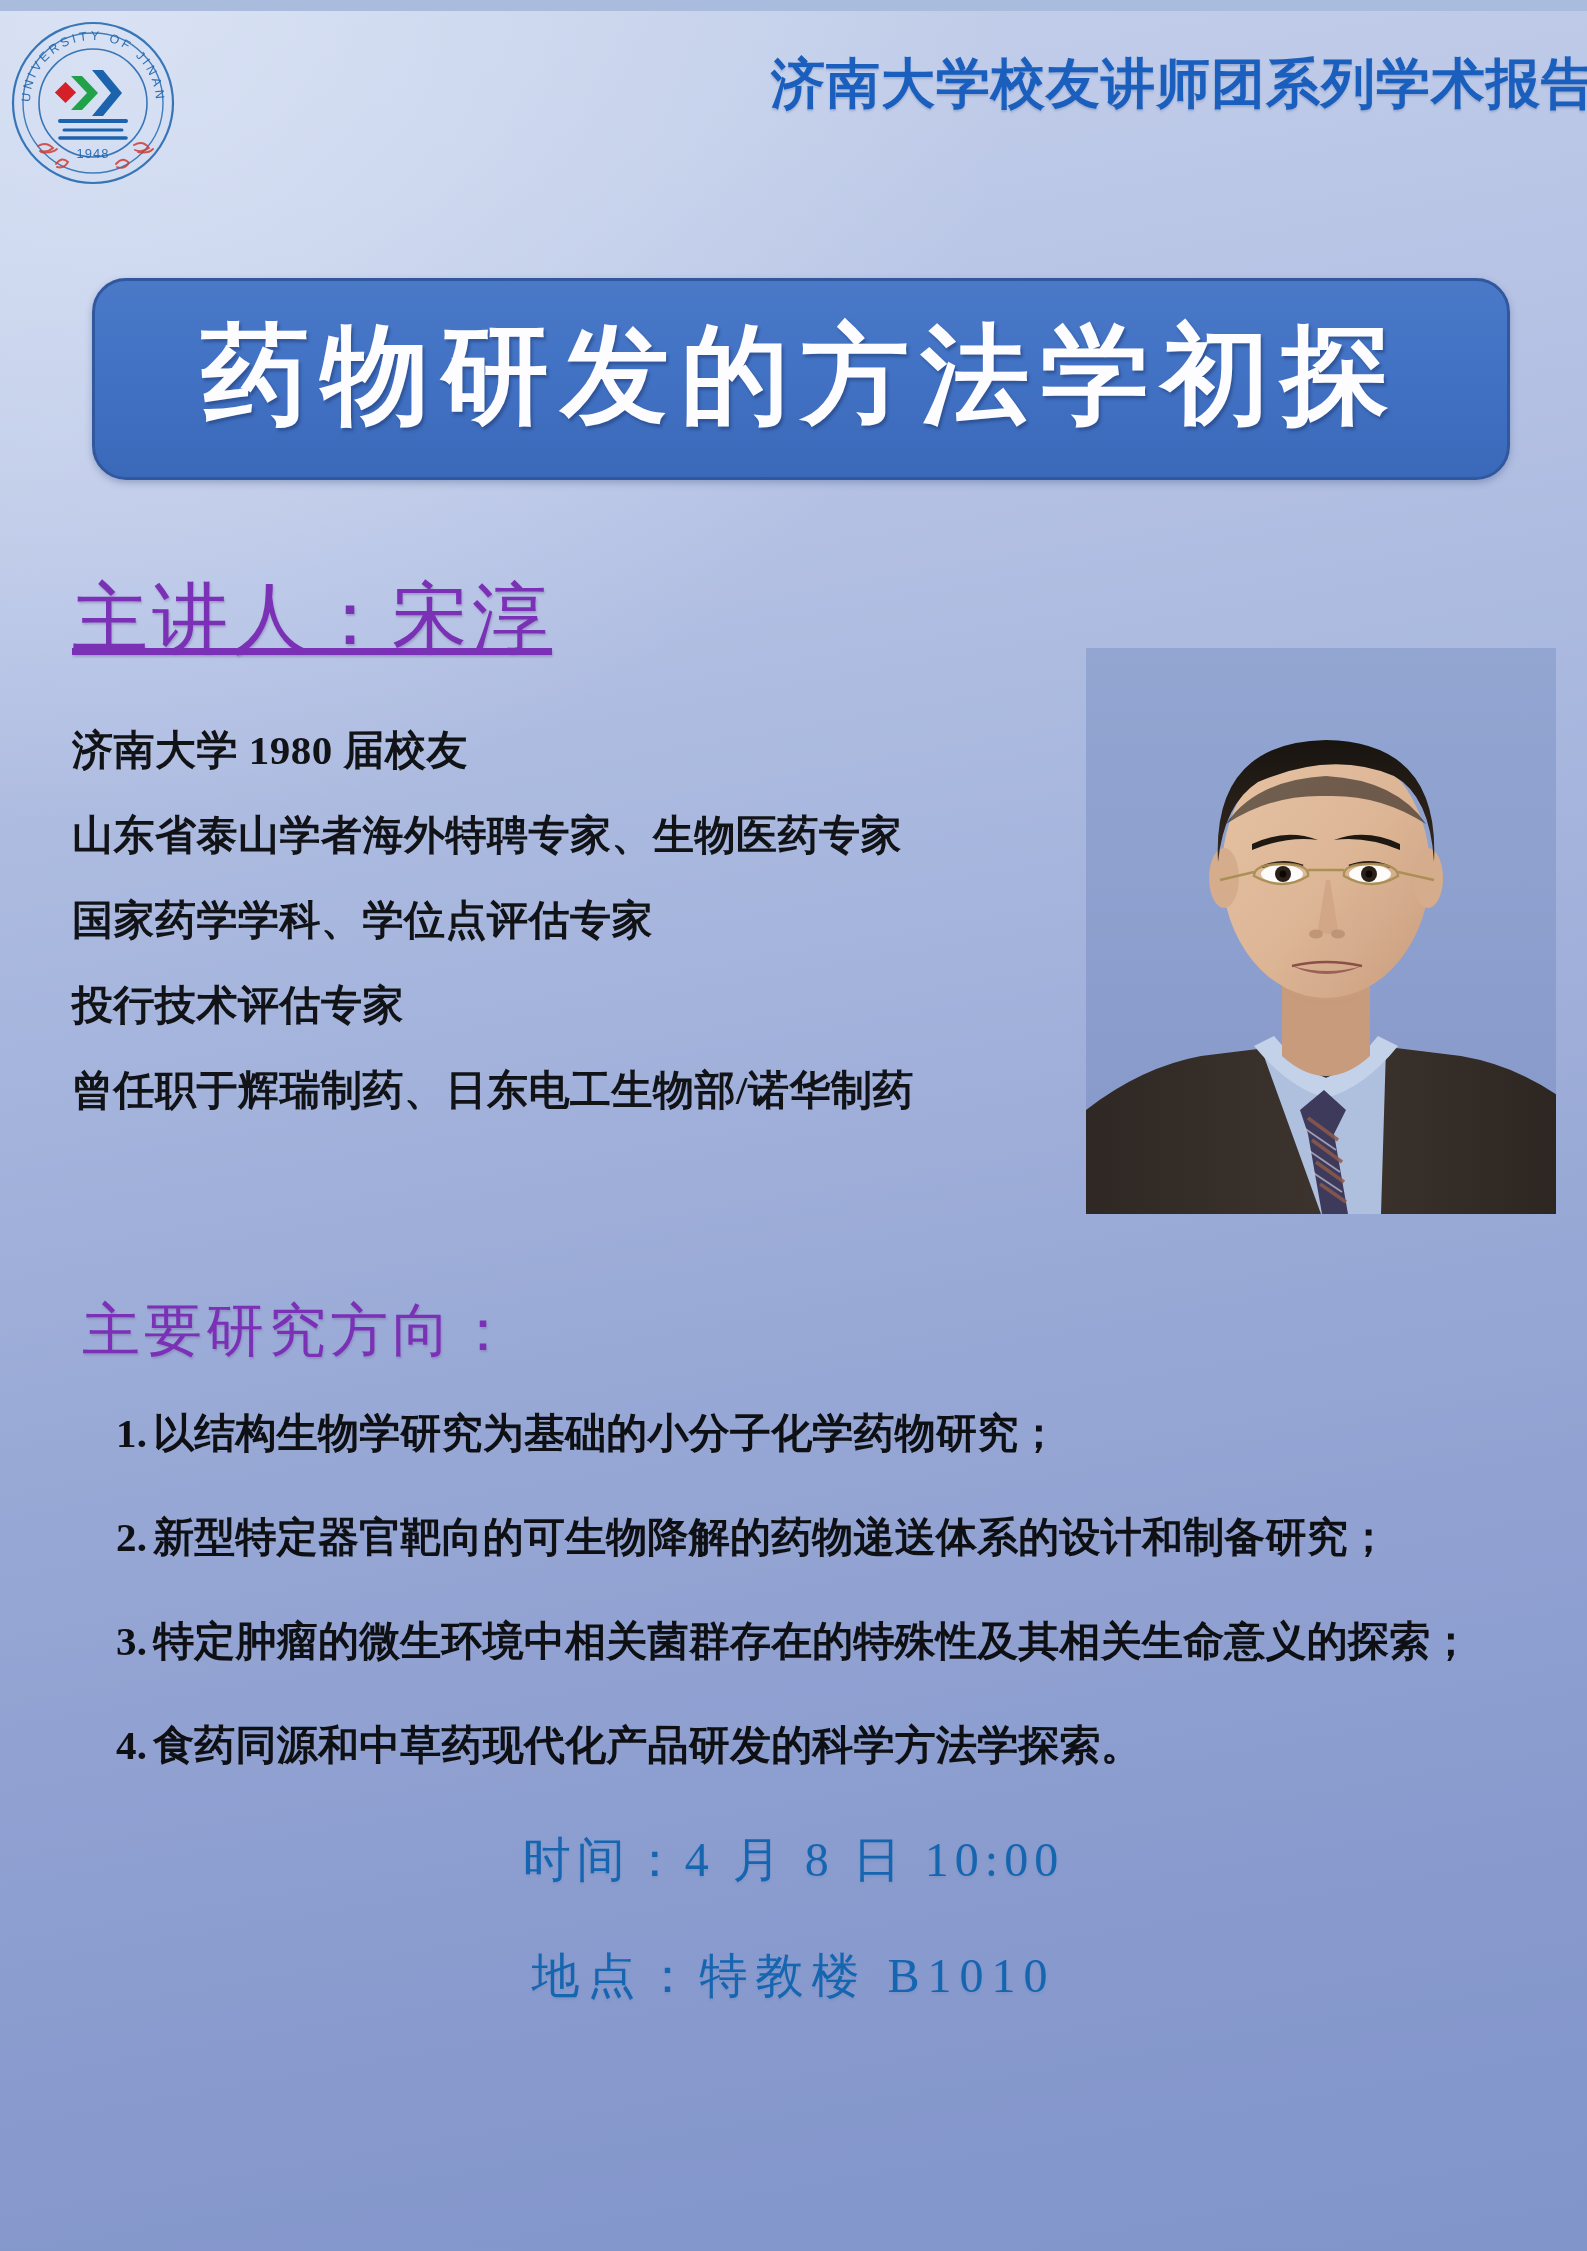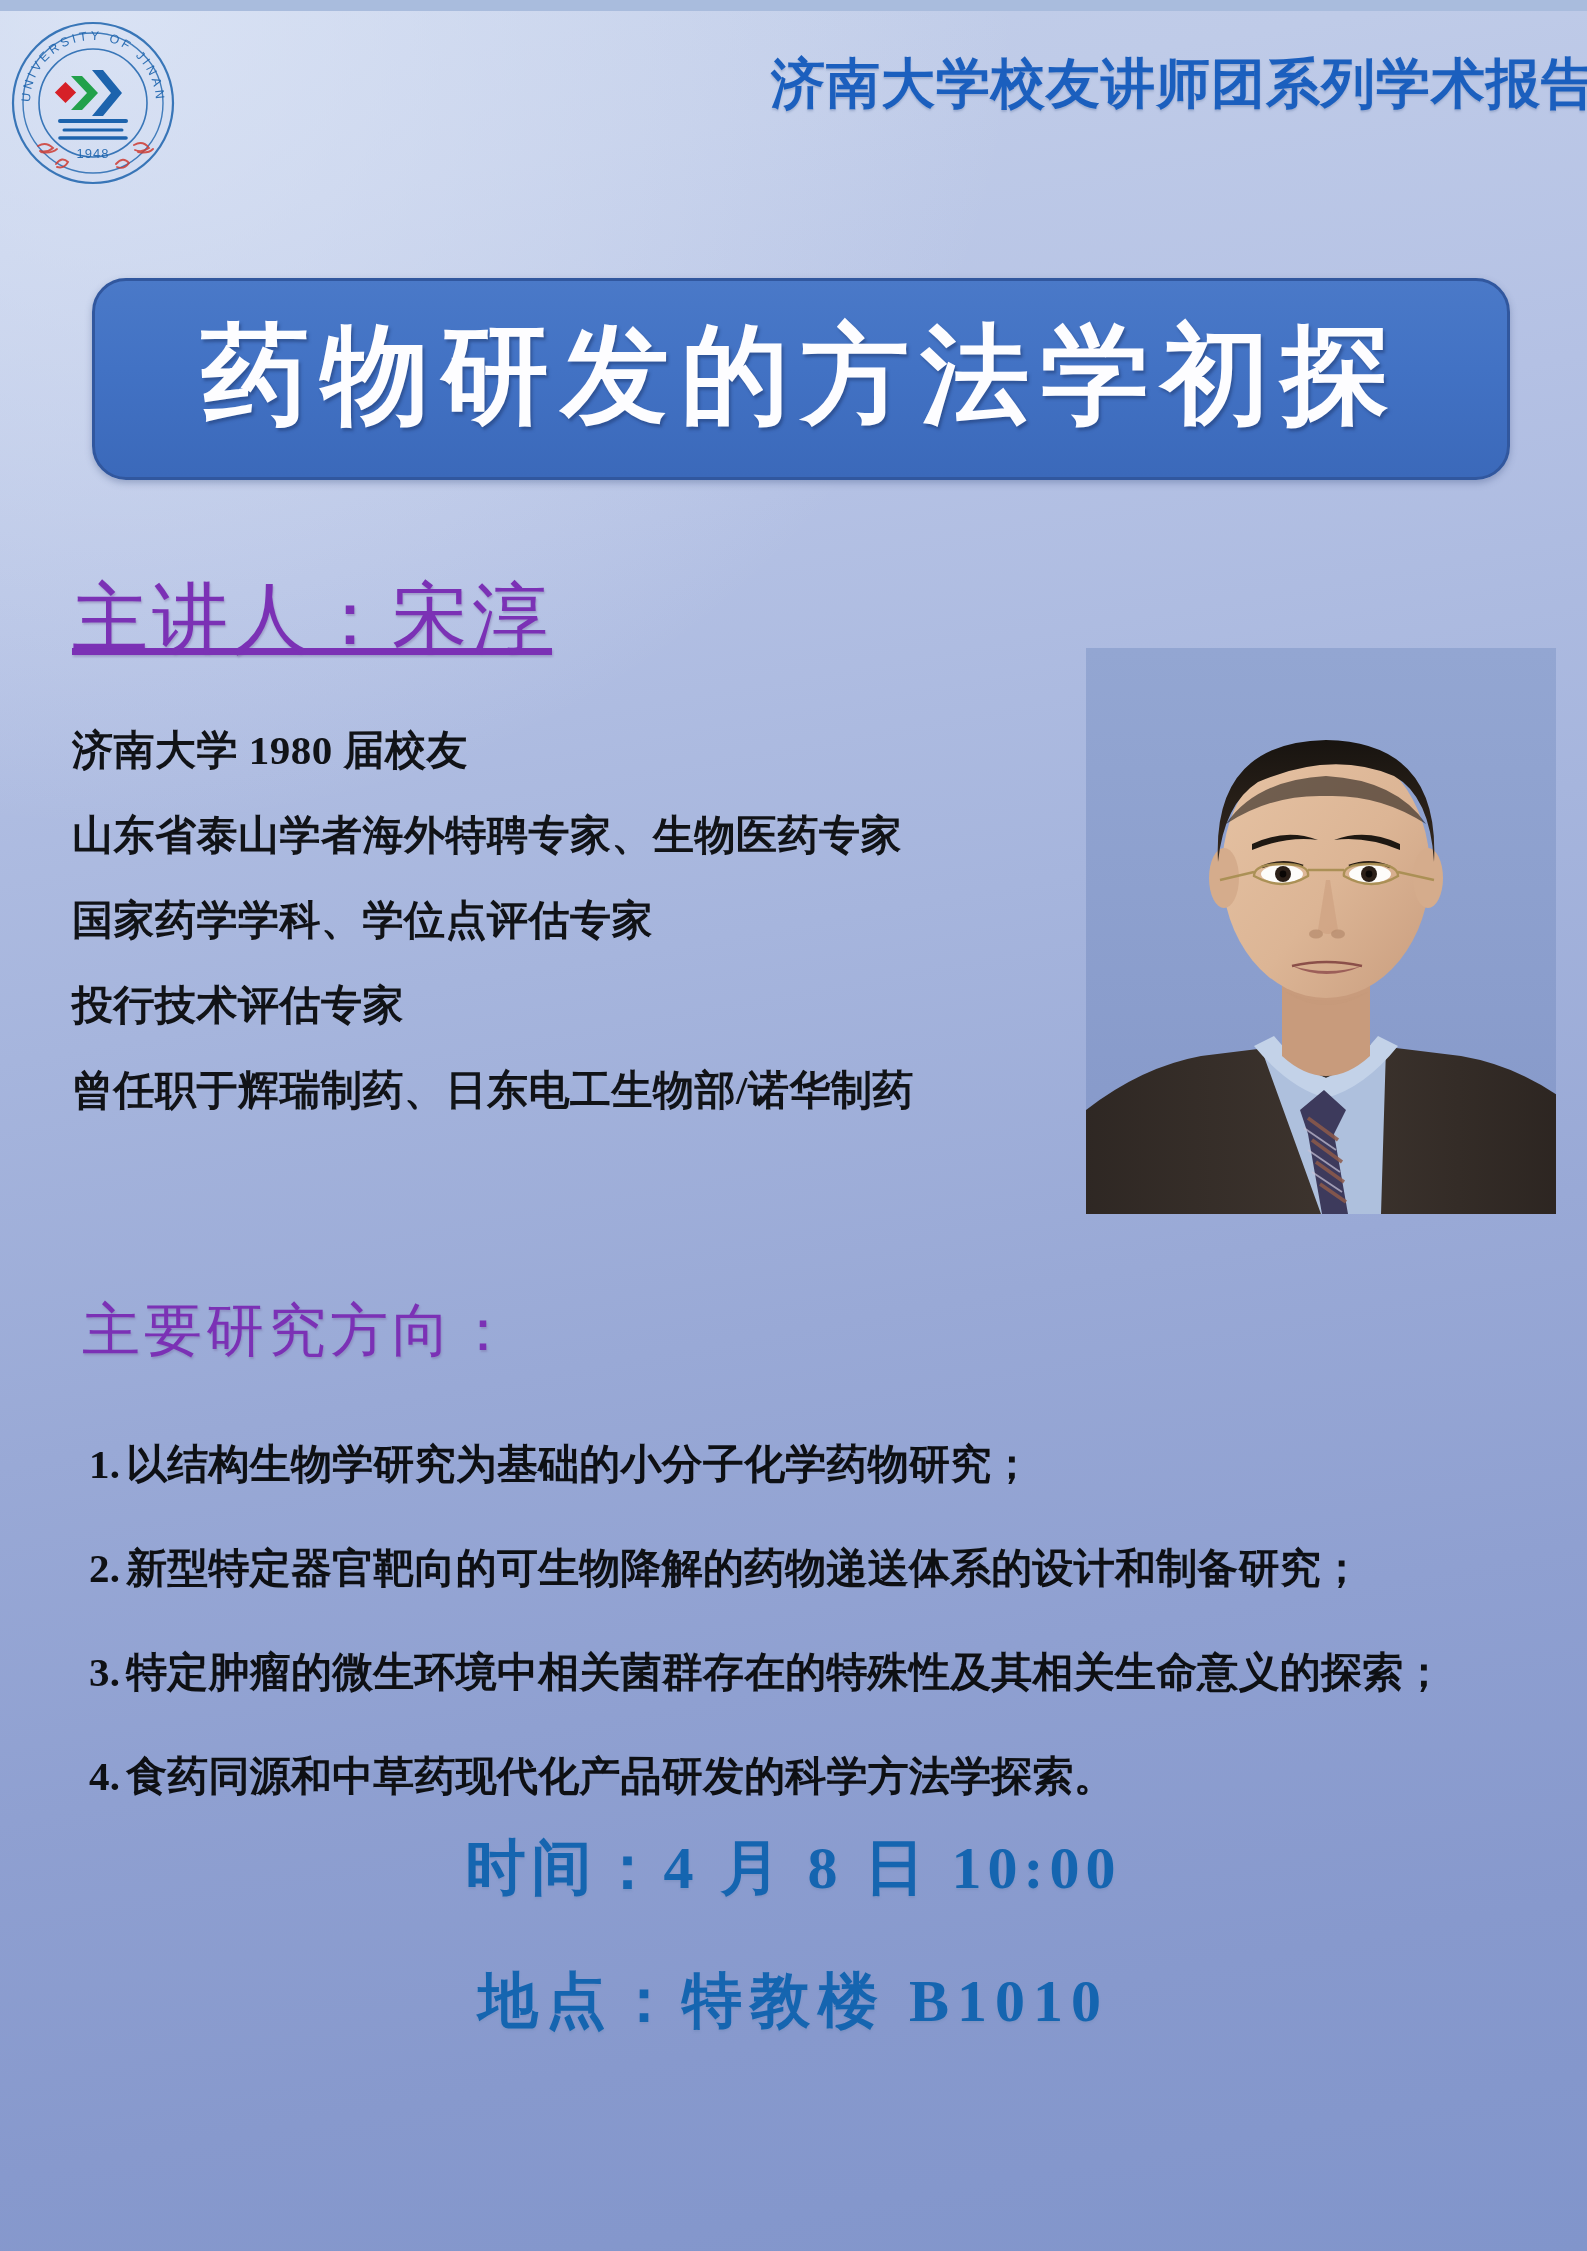--- a/index.html
+++ b/index.html
@@ -91,36 +91,36 @@
   
   .research-heading{
     position:absolute;left:82px;top:1292px;
     font-family:"Liberation Serif","DejaVu Serif",serif;
     font-size:58px;
     color:#7b31b5;
     letter-spacing:4px;
     text-shadow:1px 2px 2px rgba(110,90,150,.3);
     white-space:nowrap;
   }
-  .research-list{position:absolute;left:89px;top:1406px;width:1450px;margin-top:31px;}
+  .research-list{position:absolute;left:116px;top:1406px;width:1450px;}
   .research-item{
     font-family:"Liberation Serif","DejaVu Serif",serif;
     font-size:41px;font-weight:bold;
     color:#0e1014;
     margin-bottom:49px;
     white-space:nowrap;
     letter-spacing:.2px;
   }
   .research-item .num{margin-right:6px;}
 
   
   .footer{position:absolute;left:0;top:1828px;width:1587px;text-align:center;}
   .footer-line{
     font-family:"Liberation Serif","DejaVu Serif",serif;
-    font-size:60px;font-weight:bold;
+    font-size:48px;font-weight:normal;
     color:#1565b0;
     letter-spacing:6px;
     margin-bottom:52px;
     text-shadow:0 2px 2px rgba(110,135,180,.35);
     white-space:nowrap;
   }
   .footer-line.loc{letter-spacing:8px;}
 </style>
 </head>
 <body>

